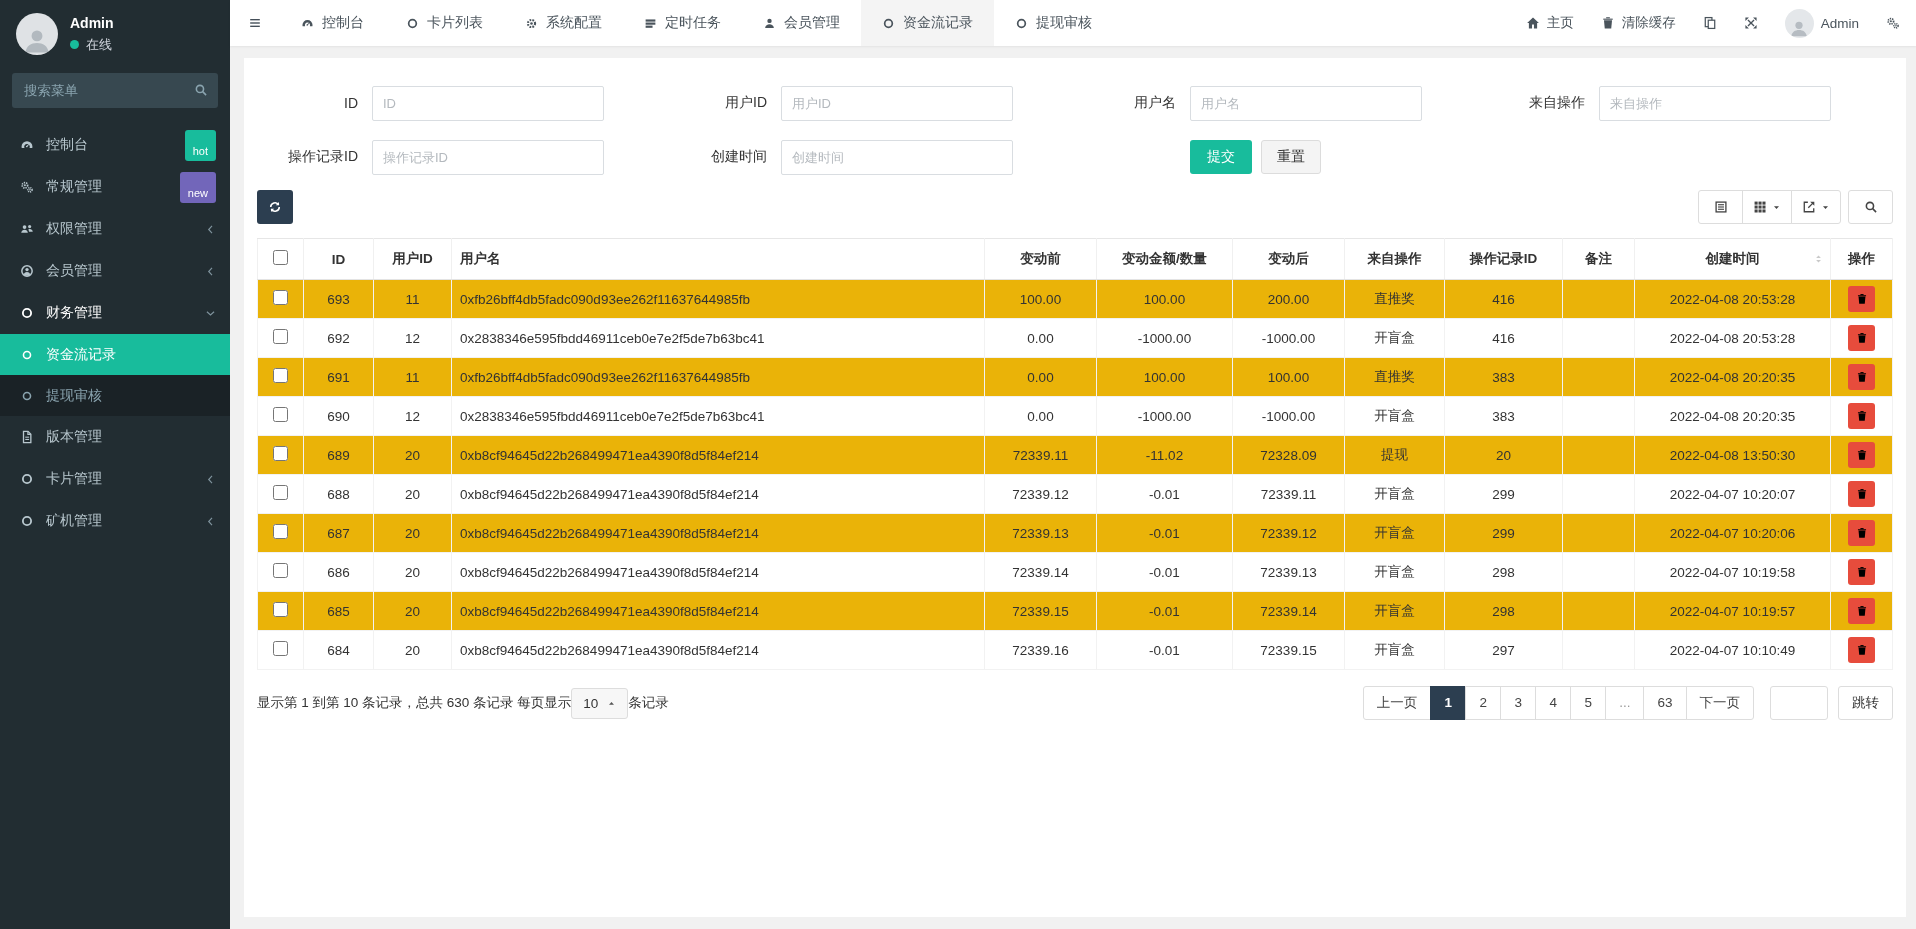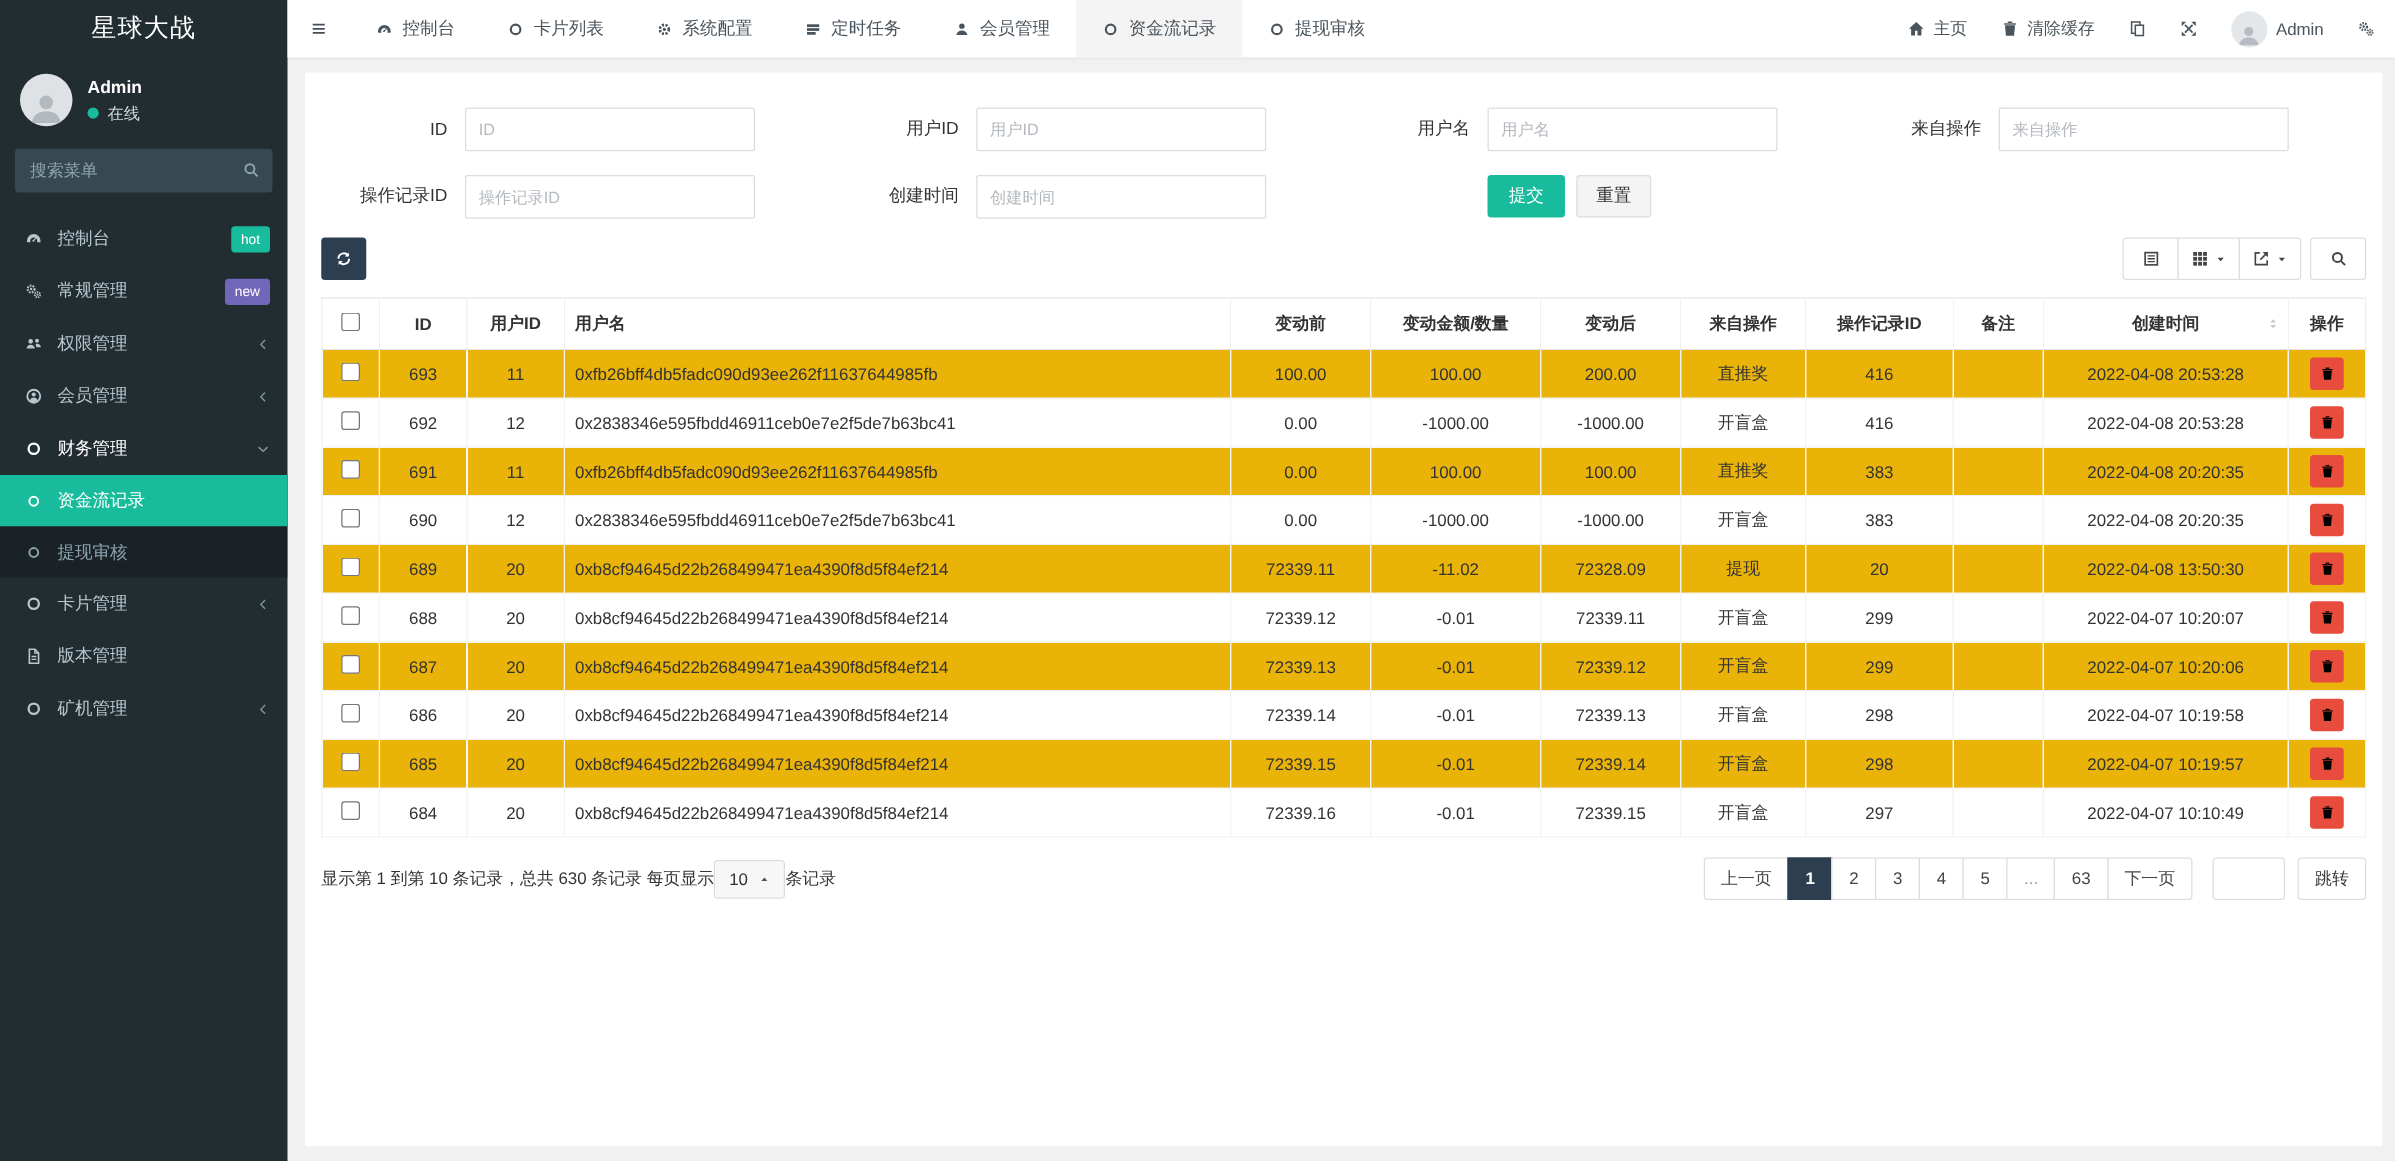--- a/index.html
+++ b/index.html
@@ -23,21 +23,21 @@
   .dot { width:9px; height:9px; border-radius:50%; background:#18bc9c; display:inline-block; }
   .sidebar-search { margin:6px 12px 10px; position:relative; }
   .sidebar-search input { width:100%; height:35px; background:#374850; border:none; border-radius:3px; color:#ccd5da; padding:0 32px 0 12px; font-size:13.5px; outline:none; font-family:inherit; }
   .sidebar-search input::placeholder { color:#8aa4af; }
   .sidebar-search .icon { position:absolute; right:10px; top:10px; color:#8aa4af; }
   .menu { margin-top:6px; overflow:hidden; }
   .menu-item { height:42px; display:flex; align-items:center; gap:11px; padding:0 14px 0 19px; font-size:14px; color:#b8c7ce; cursor:pointer; }
   .menu-item.open { color:#fff; }
   .mi-icon { width:16px; justify-content:center; flex-shrink:0; }
   .mi-icon.sm svg { width:12px; height:12px; }
-  .badge { margin-left:auto; font-size:11px; line-height:1; padding:6px 8px 4px; border-radius:3px; color:#fff; }
+  .badge { margin-left:auto; font-size:11px; line-height:1; padding:16px 8px 4px; border-radius:3px; color:#fff; }
   .chev { margin-left:auto; color:#7f939d; }
   .chev svg { width:11px; height:11px; }
   .submenu { background:#1a2226; }
   .submenu-item { height:41px; display:flex; align-items:center; gap:11px; padding:0 14px 0 19px; font-size:14px; color:#8aa4af; cursor:pointer; }
   .submenu-item.active { background:#18bc9c; color:#fff; }
 
   
   .main { flex:1; min-width:0; display:flex; flex-direction:column; }
   .topbar { height:46px; background:#fff; display:flex; align-items:stretch; flex-shrink:0; box-shadow:0 1px 2px rgba(0,0,0,.06); position:relative; z-index:2; }
   .hamburger { width:50px; display:flex; align-items:center; justify-content:center; color:#454f59; cursor:pointer; }
@@ -99,21 +99,20 @@
   .page-item.disabled { color:#999; cursor:default; }
   .jump-input { width:58px; height:34px; border:1px solid #ddd; border-radius:3px; margin-left:16px; padding:0 8px; font-size:13px; outline:none; font-family:inherit; }
   .jump-btn { height:34px; padding:0 13px; margin-left:10px; background:#fff; border:1px solid #ddd; border-radius:3px; color:#333; font-size:13.5px; cursor:pointer; font-family:inherit; }
 </style>
 </head>
 <body>
 
 <div class="app">
 
   <aside class="sidebar">
-    <div class="brand">星球大战</div>
     <div class="user-panel">
       <div class="avatar-big">
         <span class="icon">
             <svg viewBox="0 0 16 16">
               <circle cx="8" cy="5.8" r="2.9"></circle>
               <path d="M1.8 14.6c.5-3.4 3-5 6.2-5s5.7 1.6 6.2 5z"></path>
             </svg>
           </span>
       </div>
       <div>
@@ -214,42 +213,42 @@
               <svg viewBox="0 0 16 16">
                 <circle cx="8" cy="8" r="4.7" fill="none" stroke="currentColor" stroke-width="2.1"></circle>
               </svg>
             </span>
             <span class="mi-label">提现审核</span>
           </div>
         </div>
         <div class="menu-item">
           <span class="icon mi-icon">
             <svg viewBox="0 0 16 16">
-              <circle cx="8" cy="8" r="4.7" fill="none" stroke="currentColor" stroke-width="2.1"></circle>
-            </svg>
-          </span>
-          <span class="mi-label">卡片管理</span>
-          <span class="icon chev">
-            <svg viewBox="0 0 16 16">
-              <path d="M10.2 2.8 5.4 8l4.8 5.2" fill="none" stroke="currentColor" stroke-width="1.7"></path>
-            </svg>
-          </span>
-        </div>
-        <div class="menu-item">
-          <span class="icon mi-icon">
-            <svg viewBox="0 0 16 16">
               <path d="M4 1.6h5.2L12.4 5v9.4H4z" fill="none" stroke="currentColor" stroke-width="1.5"></path>
               <path d="M9 1.6V5h3.4" fill="none" stroke="currentColor" stroke-width="1.3"></path>
               <g stroke="currentColor" stroke-width="1.2">
                 <line x1="6" y1="8.2" x2="10.4" y2="8.2"></line>
                 <line x1="6" y1="10.8" x2="10.4" y2="10.8"></line>
               </g>
             </svg>
           </span>
           <span class="mi-label">版本管理</span>
+        </div>
+        <div class="menu-item">
+          <span class="icon mi-icon">
+            <svg viewBox="0 0 16 16">
+              <circle cx="8" cy="8" r="4.7" fill="none" stroke="currentColor" stroke-width="2.1"></circle>
+            </svg>
+          </span>
+          <span class="mi-label">卡片管理</span>
+          <span class="icon chev">
+            <svg viewBox="0 0 16 16">
+              <path d="M10.2 2.8 5.4 8l4.8 5.2" fill="none" stroke="currentColor" stroke-width="1.7"></path>
+            </svg>
+          </span>
         </div>
         <div class="menu-item">
           <span class="icon mi-icon">
             <svg viewBox="0 0 16 16">
               <circle cx="8" cy="8" r="4.7" fill="none" stroke="currentColor" stroke-width="2.1"></circle>
             </svg>
           </span>
           <span class="mi-label">矿机管理</span>
           <span class="icon chev">
             <svg viewBox="0 0 16 16">

